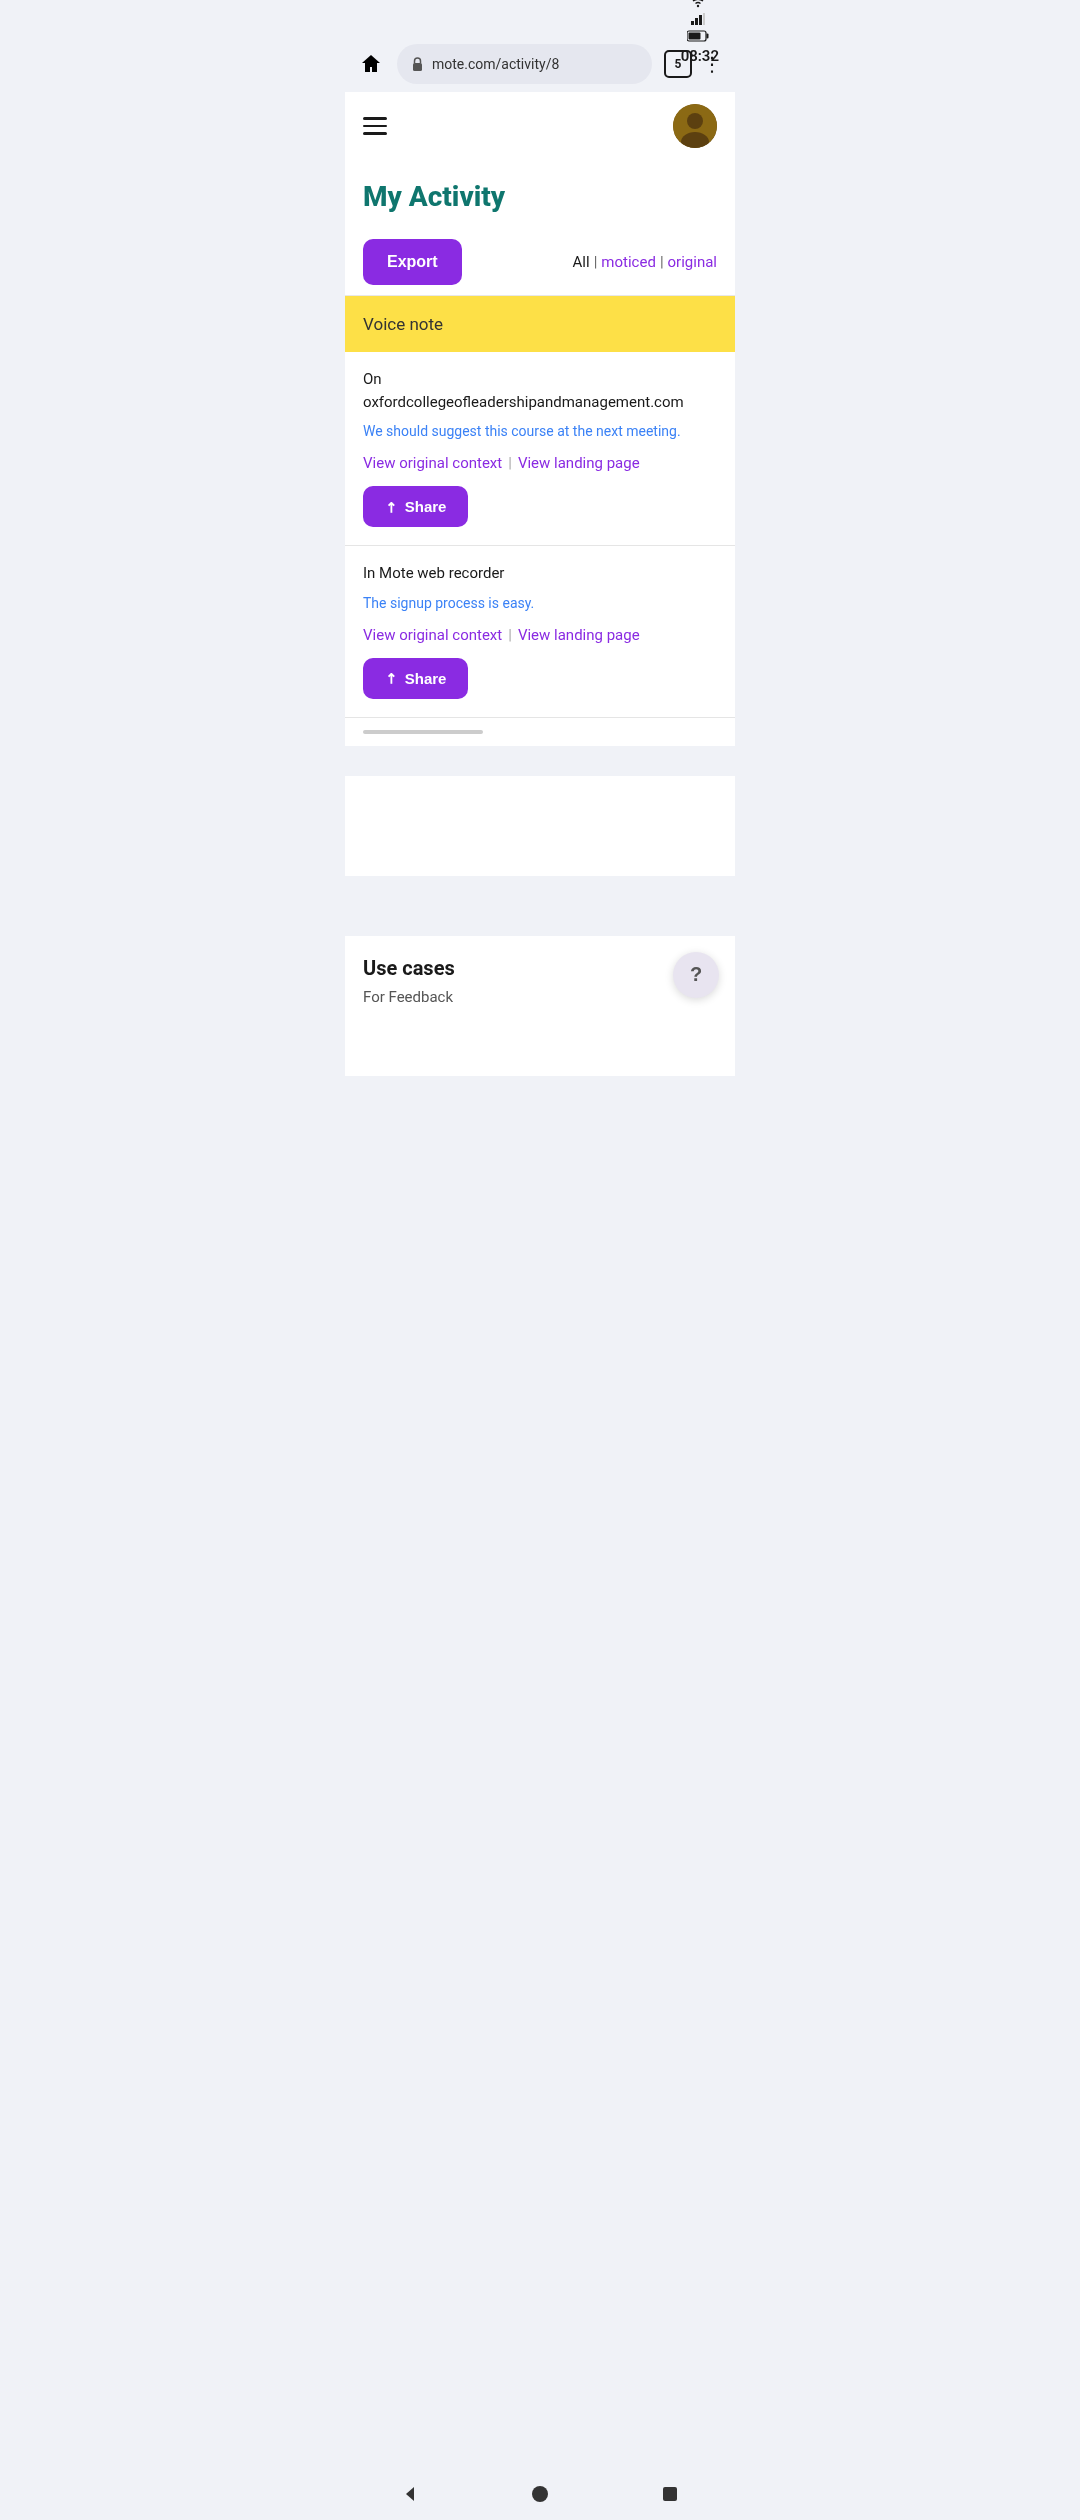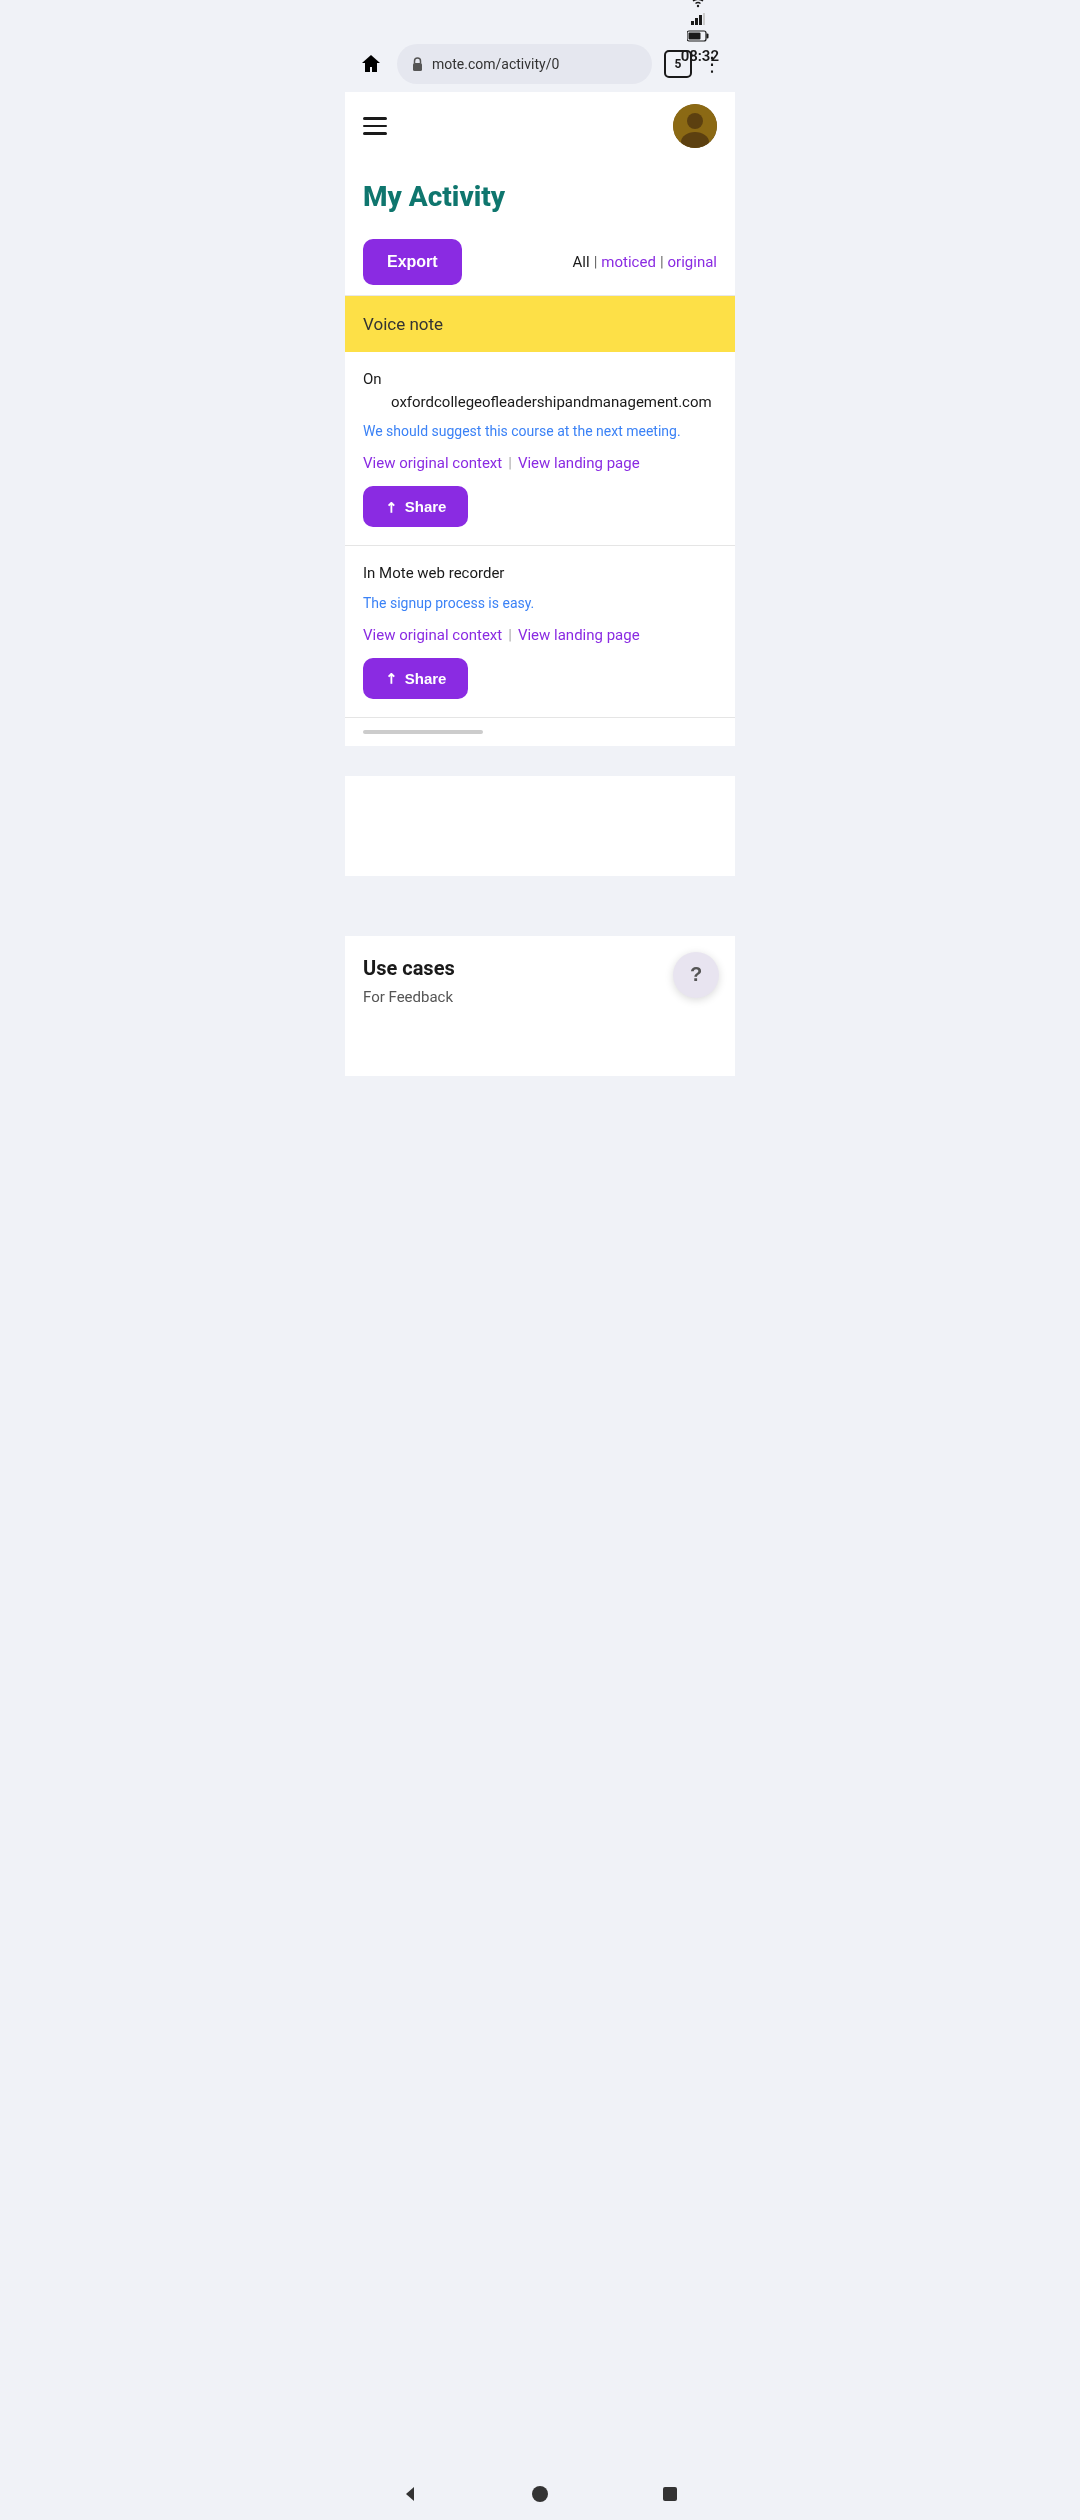--- a/index.html
+++ b/index.html
@@ -221,21 +221,20 @@
       margin-bottom: 8px;
     }
 
     .activity-context .on-label {
       display: block;
     }
 
     .activity-context .site-name {
       display: block;
       font-weight: 400;
-      margin-left: 28px;
     }
 
     .activity-note {
       font-size: 14px;
       color: #3b82f6;
       margin-bottom: 12px;
       line-height: 1.5;
     }
 
     .activity-links {
@@ -405,21 +404,21 @@
     <svg width="22" height="22" viewBox="0 0 22 22" fill="#1a1a1a">
       <path d="M11 2L2 10h3v9h5v-5h2v5h5v-9h3L11 2z"></path>
     </svg>
   </div>
 
   <div class="url-bar">
     <svg width="13" height="16" viewBox="0 0 13 16" fill="#555">
       <rect x="2" y="7" width="9" height="8" rx="1.5" fill="#555"></rect>
       <path d="M3.5 7V5a3 3 0 016 0v2" stroke="#555" stroke-width="1.5" fill="none"></path>
     </svg>
-    <span class="url-text">mote.com/activity/0</span>
+    <span class="url-text">mote.com/activity/8</span>
   </div>
 
   <div class="browser-actions">
     <span class="tab-count">5</span>
     <span class="menu-dots">⋮</span>
   </div>
 </div>
 
 <div class="app-header">
   <div class="hamburger">

